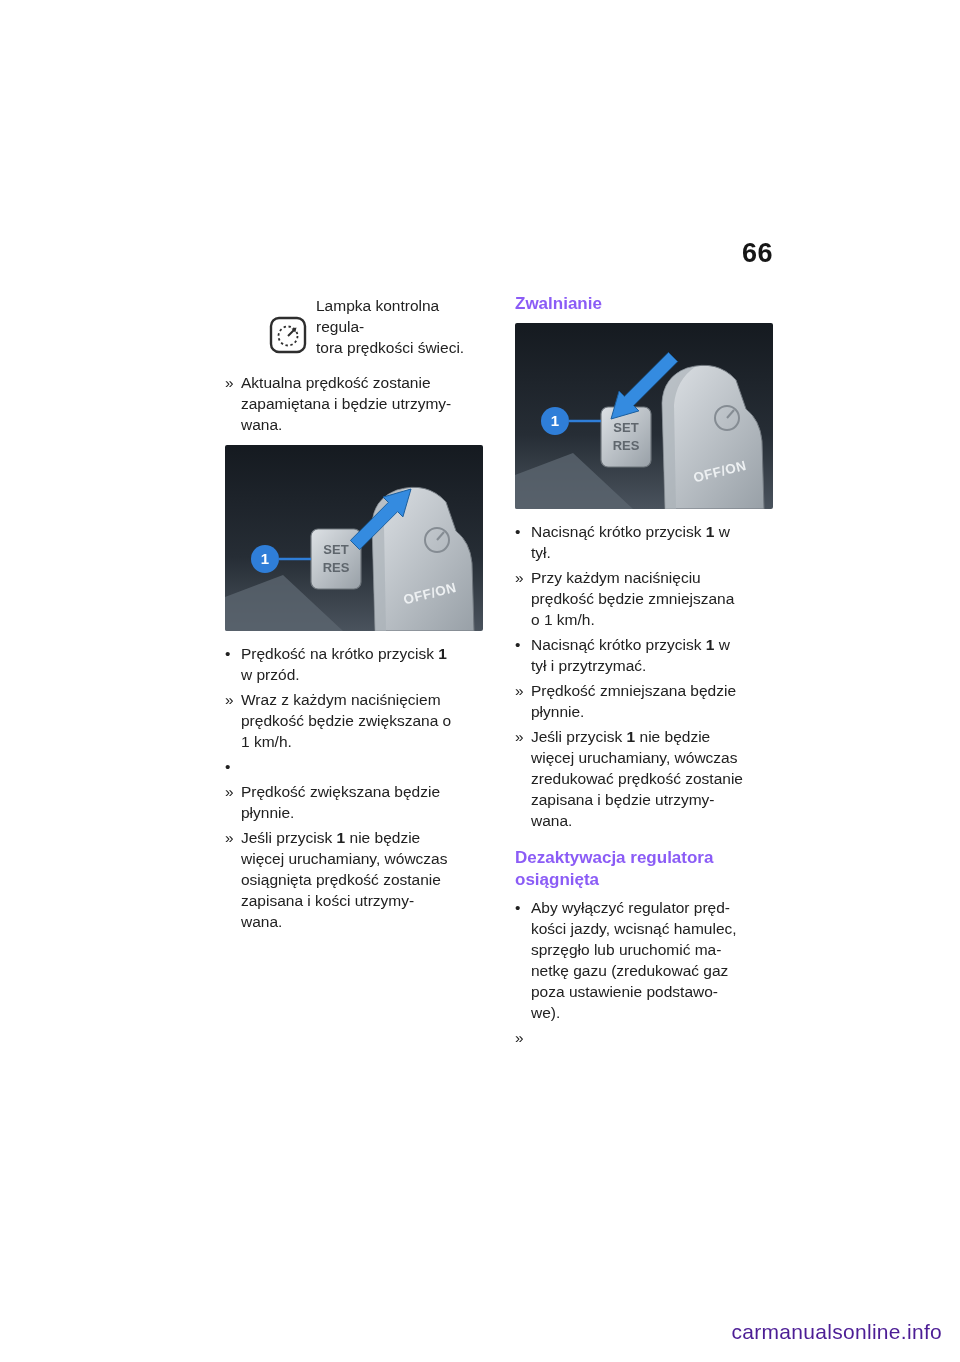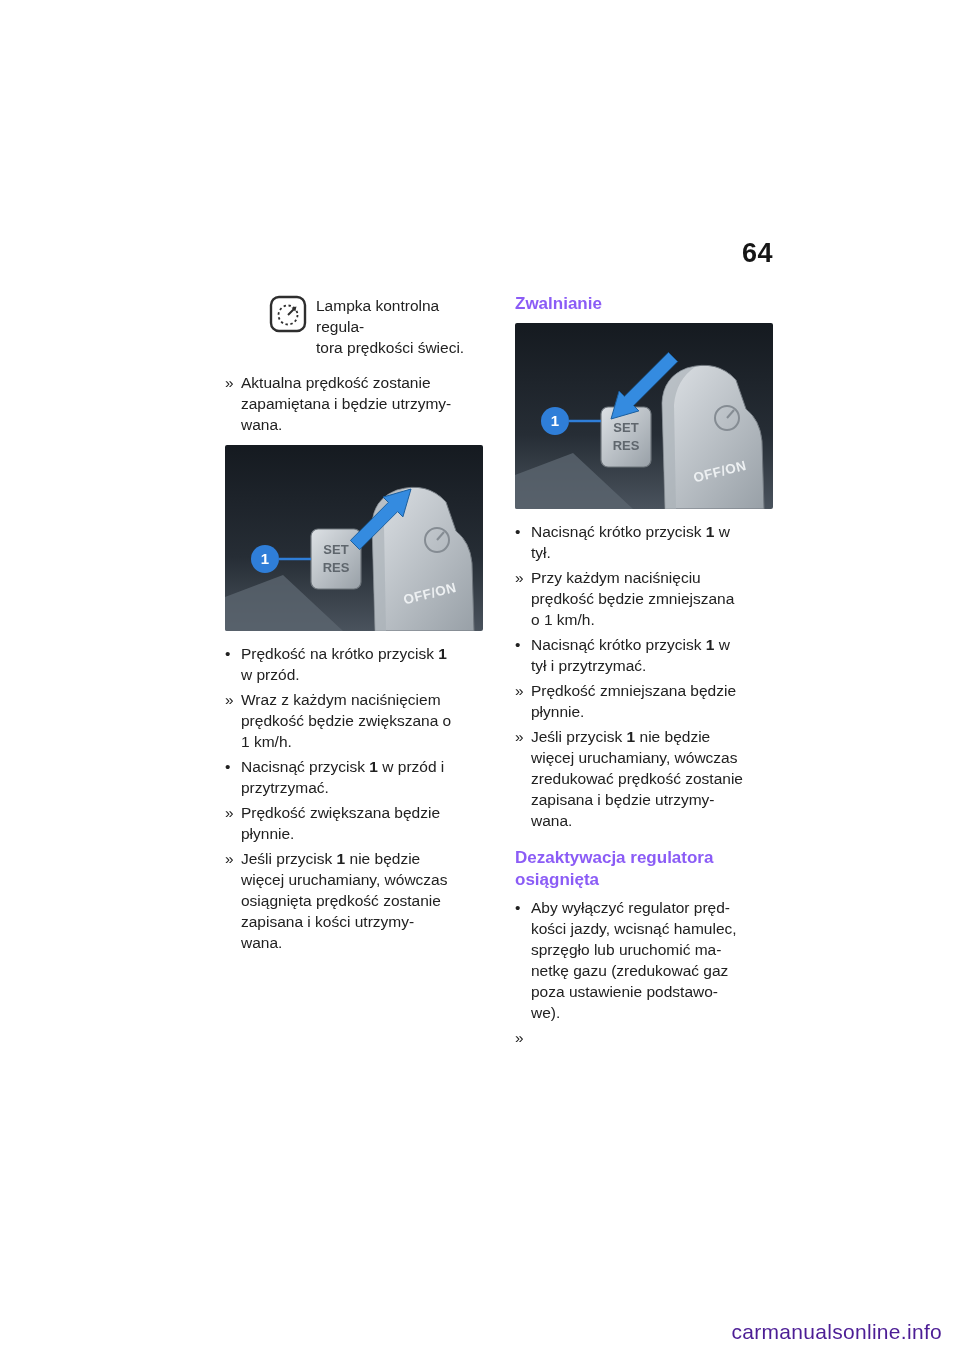--- a/index.html
+++ b/index.html
@@ -7,21 +7,21 @@
     width:960px; height:1362px; position:relative; overflow:hidden;
     background:#ffffff; font-family:"Liberation Sans", sans-serif; color:#212121;
   }
   .content { position:absolute; left:225px; top:238px; width:548px; }
   .pagenum {
     text-align:right; font-size:27px; font-weight:700; color:#161616;
     margin:0 0 24px 0; letter-spacing:0.5px;
   }
   .cols { display:flex; gap:32px; }
   .col { width:258px; }
-  .indicator { display:flex; gap:9px; align-items:flex-start; margin:2px 0 14px 0;padding-left:44px; }
+  .indicator { display:flex; gap:9px; align-items:flex-end; margin:2px 0 14px 0;padding-left:44px; }
   .ind-text { font-size:15.5px; line-height:21px; white-space:pre-line; }
   .heading {
     font-size:17px; line-height:22px; font-weight:700; color:#8b5cf6;
     white-space:pre-line; margin:16px 0 6px 0;
   }
   .heading.first { margin-top:0; }
   .list { margin:0 0 10px 0; }
   .li { display:flex; font-size:15.5px; line-height:21px; margin:0 0 4px 0; }
   .li .marker { flex:0 0 16px; }
   .li-text { white-space:pre-line; }
@@ -33,21 +33,21 @@
   .watermark {
     position:absolute; right:18px; bottom:18px;
     font-size:21px; color:#4c1d95; letter-spacing:0.3px;
   }
 </style>
 </head>
 <body>
 
 <div class="page">
   <div class="content">
-    <div class="pagenum">64</div>
+    <div class="pagenum">66</div>
 
     <div class="cols">
 
       <div class="col">
         <div class="indicator">
           <span class="ind-icon">
             <svg width="38" height="38" viewBox="0 0 38 38">
               <rect x="2" y="2" width="34" height="34" rx="8" fill="none" stroke="#2e2e2e" stroke-width="2.4"></rect>
               <circle cx="19" cy="20" r="9.5" fill="none" stroke="#2e2e2e" stroke-width="1.8" stroke-dasharray="2.4 2.6"></circle>
               <path d="M19,20 L25,14" stroke="#2e2e2e" stroke-width="2" fill="none"></path>
@@ -109,22 +109,20 @@
 w przód.</span></div>
             </div>
             <div class="li">
               <span class="marker">»</span>
               <div class="li-text"><span>Wraz z każdym naciśnięciem
 prędkość będzie zwiększana o
 1 km/h.</span></div>
             </div>
             <div class="li">
               <span class="marker">•</span>
-              <div class="li-text"><span>Nacisnąć przycisk </span><b>1</b><span> w przód i
-przytrzymać.</span></div>
             </div>
             <div class="li">
               <span class="marker">»</span>
               <div class="li-text"><span>Prędkość zwiększana będzie
 płynnie.</span></div>
             </div>
             <div class="li">
               <span class="marker">»</span>
               <div class="li-text"><span>Jeśli przycisk </span><b>1</b><span> nie będzie
 więcej uruchamiany, wówczas

